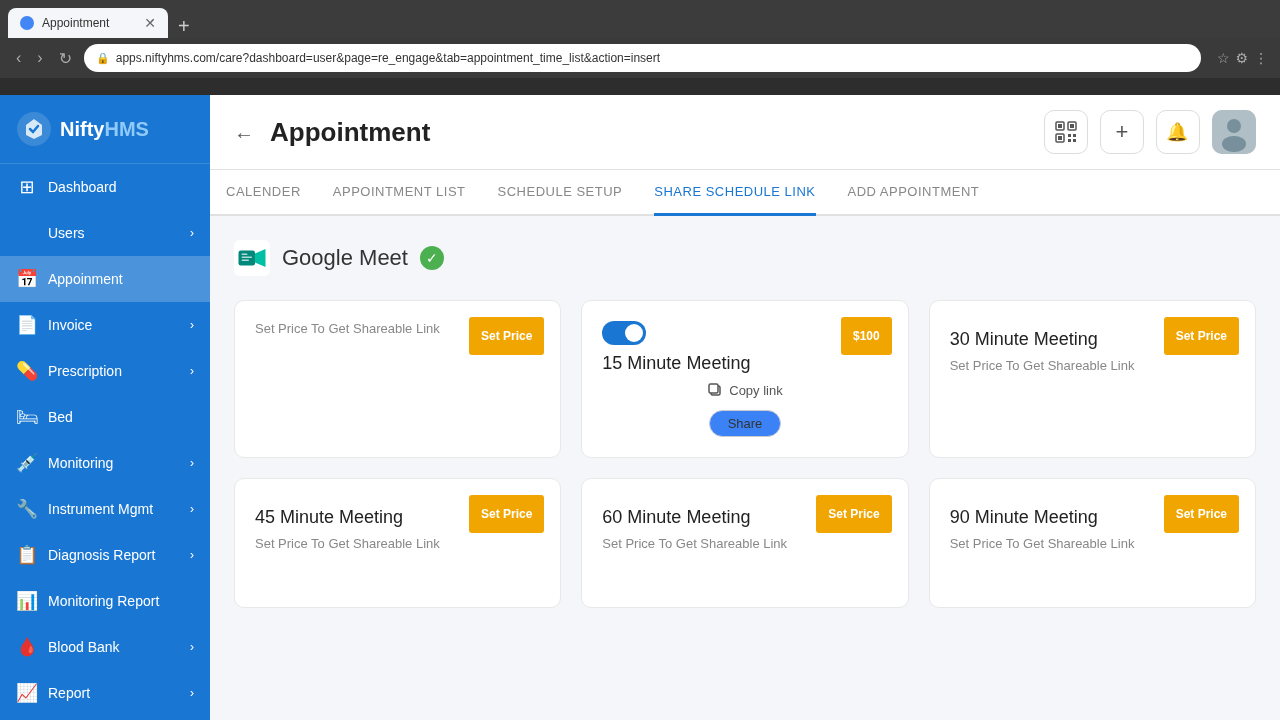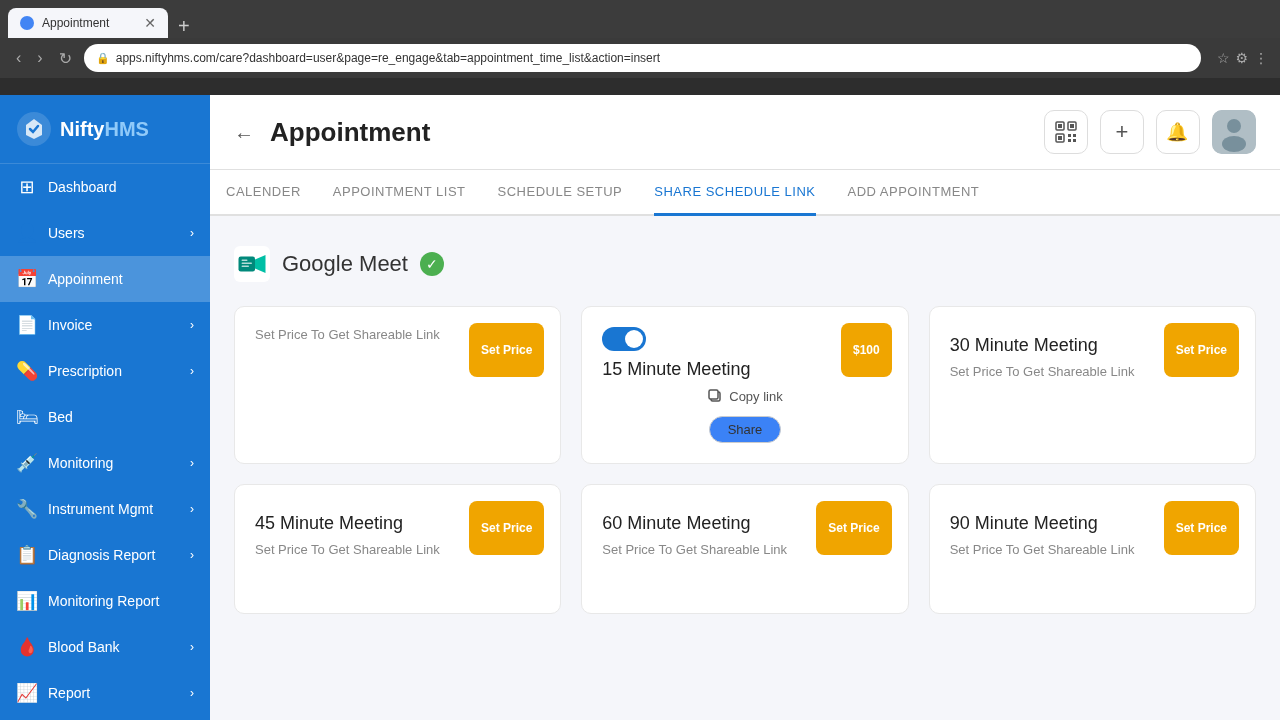--- a/index.html
+++ b/index.html
@@ -42,33 +42,33 @@
     .header-actions { margin-left: auto; display: flex; align-items: center; gap: 12px; }
     .header-btn { width: 44px; height: 44px; border-radius: 10px; border: 1px solid #ddd; background: white; display: flex; align-items: center; justify-content: center; cursor: pointer; font-size: 18px; }
     .avatar { width: 44px; height: 44px; border-radius: 10px; background: #b0bec5; overflow: hidden; display: flex; align-items: center; justify-content: center; font-size: 20px; cursor: pointer; }
 
     
     .tabs { background: white; padding: 0 16px; display: flex; gap: 32px; border-bottom: 2px solid #e0e0e0; flex-shrink: 0; }
     .tab { padding: 14px 0; font-size: 13px; font-weight: 500; color: #888; cursor: pointer; border-bottom: 3px solid transparent; margin-bottom: -2px; letter-spacing: 0.5px; }
     .tab.active { color: #1976d2; border-bottom-color: #1976d2; }
 
     
-    .content { padding: 24px; flex: 1; overflow-y: auto; margin-top: 6px; }
+    .content { padding: 24px; flex: 1; overflow-y: auto; }
 
     
     .meet-banner { display: flex; align-items: center; gap: 12px; margin-bottom: 24px; }
     .meet-logo { display: flex; align-items: center; gap: 4px; }
     .meet-logo-icon { width: 36px; height: 36px; }
     .meet-name { font-size: 22px; font-weight: 500; color: #333; }
     .connected-badge { width: 24px; height: 24px; background: #4CAF50; border-radius: 50%; display: flex; align-items: center; justify-content: center; color: white; font-size: 14px; }
 
     
     .cards-grid { display: grid; grid-template-columns: repeat(3, 1fr); gap: 20px; }
     .card { background: white; border-radius: 10px; padding: 20px; border: 1px solid #e8e8e8; position: relative; min-height: 130px; }
-    .card-badge { position: absolute; top: 16px; right: 16px; background: #f0a500; color: white; font-size: 12px; font-weight: 600; padding: 20px 12px; border-radius: 8px; cursor: pointer; }
+    .card-badge { position: absolute; top: 16px; right: 16px; background: #f0a500; color: white; font-size: 12px; font-weight: 600; padding: 12px 12px; border-radius: 3px; cursor: pointer; }
     .card-badge.price { background: #f0a500; }
     .card-title { font-size: 18px; font-weight: 500; color: #222; margin-top: 8px; margin-bottom: 8px; }
     .card-subtitle { font-size: 13px; color: #888; }
     .card-toggle-row { display: flex; align-items: center; gap: 10px; margin-bottom: 8px; }
     .toggle { width: 44px; height: 24px; background: #1976d2; border-radius: 12px; position: relative; cursor: pointer; }
     .toggle::after { content: ''; position: absolute; width: 18px; height: 18px; background: white; border-radius: 50%; top: 3px; right: 3px; }
     .card-actions { display: flex; align-items: center; gap: 12px; margin-top: 8px; flex-direction: column; }
     .copy-link { display: flex; align-items: center; gap: 6px; font-size: 13px; color: #555; cursor: pointer; }
     .share-btn { border: 1px solid #ccc; background: #3b82f6; border-radius: 20px; padding: 5px 18px; font-size: 13px; cursor: pointer; color: #333; }
   </style>

